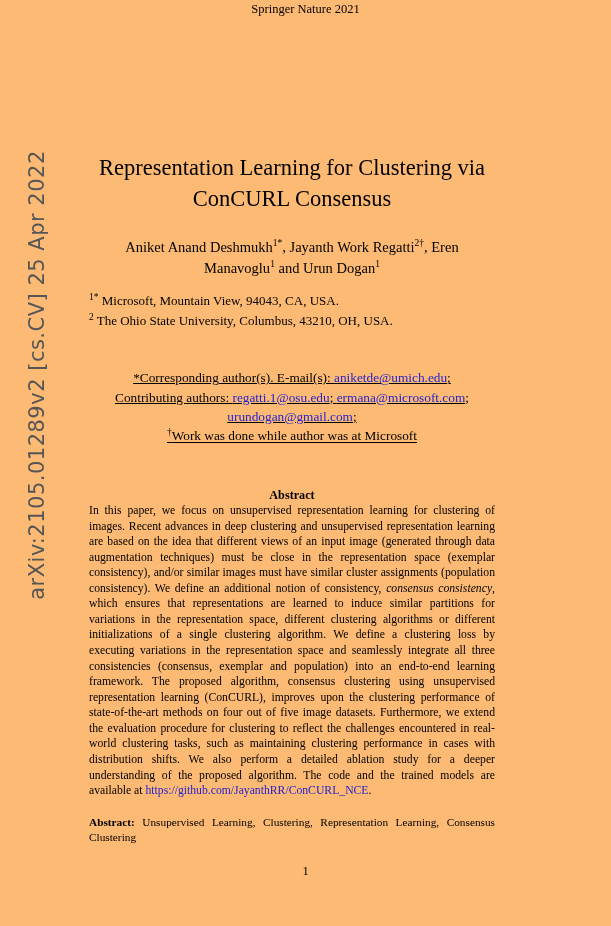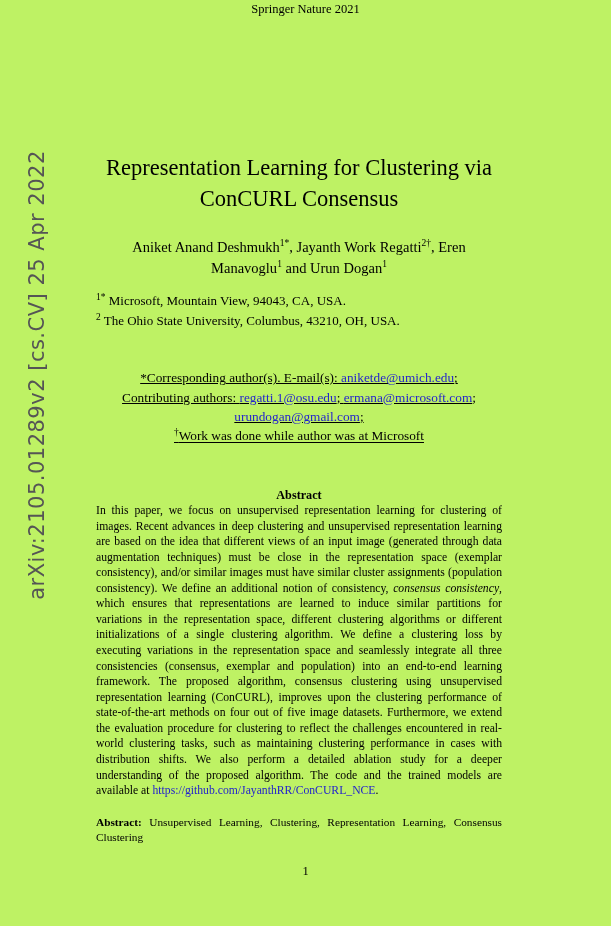--- a/index.html
+++ b/index.html
@@ -2,21 +2,21 @@
 <html><head>
 <meta charset="utf-8">
 <style>
   * { margin: 0; padding: 0; box-sizing: border-box; }
   html, body { background: #e8e8e8; }
   .page {
     position: relative;
     width: 611px;
     height: 926px;
     margin: 0 auto;
-    background: #bef264;
+    background: #fdba74;
     font-family: "Liberation Serif", "DejaVu Serif", serif;
     color: #000000;
     overflow: hidden;
   }
   .running-header {
     position: absolute;
     top: 2px;
     left: 0;
     width: 100%;
     text-align: center;
@@ -29,21 +29,21 @@
     transform: translate(-50%, -50%) rotate(-90deg);
     transform-origin: center center;
     white-space: nowrap;
     font-family: "DejaVu Sans", "Liberation Sans", sans-serif;
     font-size: 21px;
     letter-spacing: 0.5px;
     color: #555555;
   }
   .content {
     position: absolute;
-    left: 96px;
+    left: 89px;
     top: 0;
     width: 406px;
   }
   .title {
     margin-top: 152px;
     text-align: center;
     font-size: 22.5px;
     font-weight: normal;
     line-height: 1.38;
   }

